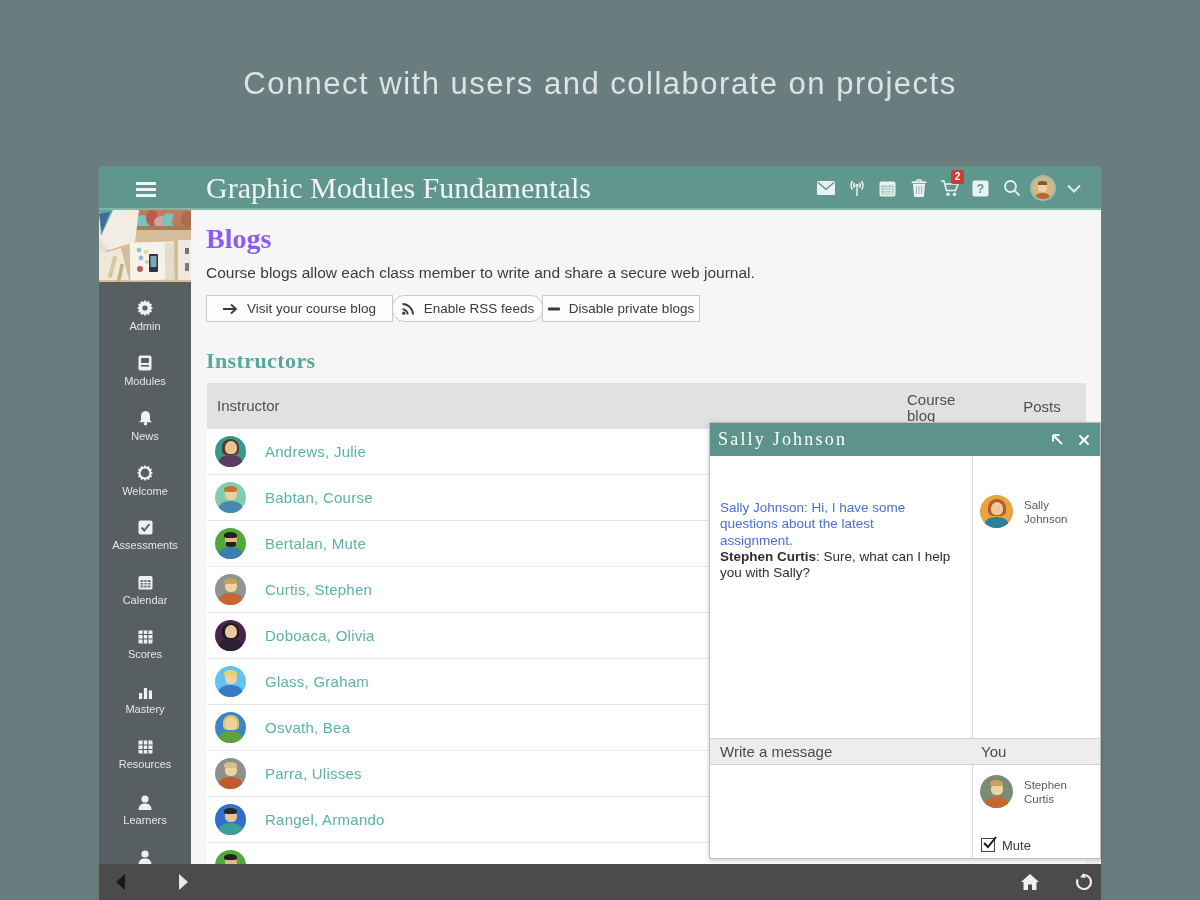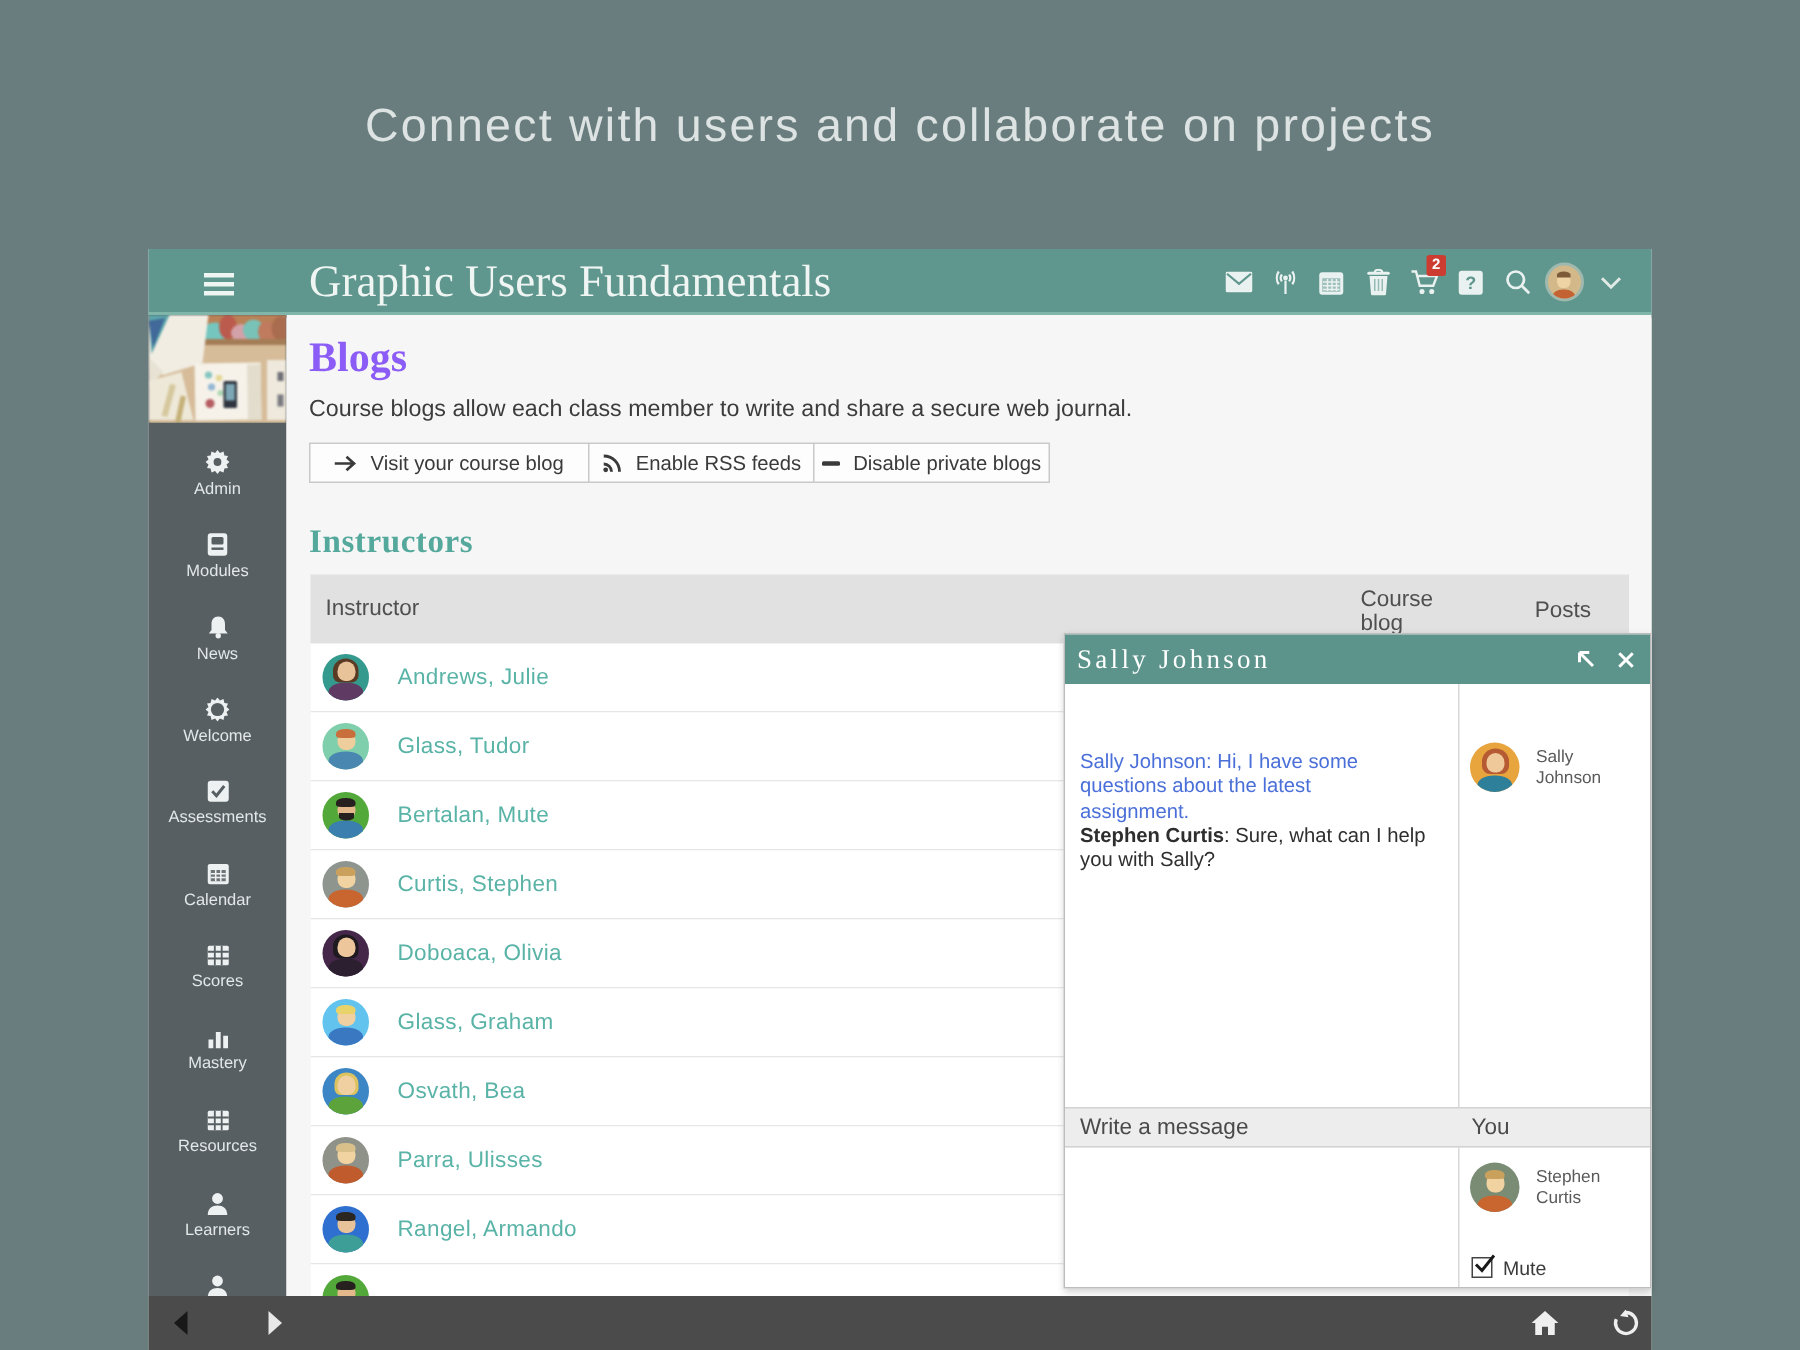--- a/index.html
+++ b/index.html
@@ -92,21 +92,21 @@
 </head>
 <body>
 <div class="headline">Connect with users and collaborate on projects</div>
 <div class="app">
   <div class="topbar">
     <div class="hamburger">
         <div></div>
         <div></div>
         <div></div>
       </div>
-    <div class="apptitle">Graphic Users Fundamentals</div>
+    <div class="apptitle">Graphic Modules Fundamentals</div>
     <div class="hicons">
       <div class="hicon">
           <svg width="18" height="14" viewBox="0 0 18 14">
             <rect x="0" y="0" width="18" height="14" rx="1.5" fill="#e9f2f0"></rect>
             <path d="M1 1.5 L9 8.2 L17 1.5" fill="none" stroke="#5f968d" stroke-width="1.5"></path>
           </svg>
         </div>
       <div class="hicon">
           <svg width="18" height="18" viewBox="0 0 18 18" fill="none" stroke="#e9f2f0" stroke-width="1.5">
             <path d="M9 8 V17"></path>
@@ -249,21 +249,21 @@
         </svg>
       </div>
   </div>
   <div class="content">
     <div class="blogs-h">Blogs</div>
     <div class="desc">Course blogs allow each class member to write and share a secure web journal.</div>
     <div class="btnrow">
       <div class="btn" style="width:187px;"><svg width="15" height="12" viewBox="0 0 15 12">
             <path d="M0 6 H12 M8 1.5 L13 6 L8 10.5" fill="none" stroke="#3a3a3a" stroke-width="1.8"></path>
           </svg>Visit your course blog</div>
-      <div class="btn" style="width:151px;margin-left:-1px;"><svg width="14" height="14" viewBox="0 0 14 14" fill="none" stroke="#3a3a3a" stroke-width="1.9">
+      <div class="btn" style="width:151px;margin-left:-1px;border-radius:12px;"><svg width="14" height="14" viewBox="0 0 14 14" fill="none" stroke="#3a3a3a" stroke-width="1.9">
             <path d="M1.5 7.3 A5.2 5.2 0 0 1 6.7 12.5"></path>
             <path d="M1.5 2 A10.5 10.5 0 0 1 12 12.5"></path>
             <circle cx="2.8" cy="11.2" r="1.6" fill="#3a3a3a" stroke="none"></circle>
           </svg>Enable RSS feeds</div>
       <div class="btn" style="width:158px;margin-left:-1px;"><svg width="12" height="4" viewBox="0 0 12 4">
             <rect width="12" height="3" y="0.5" rx="1" fill="#3a3a3a"></rect>
           </svg>Disable private blogs</div>
     </div>
     <div class="instructors-h">Instructors</div>
     <div class="thead">
@@ -279,21 +279,21 @@
             <div class="bd" style="background:#5f3a63;"></div>
           </div>
           <div class="nm">Andrews, Julie</div>
         </div>
       <div class="row">
           <div class="av" style="background:#7fcfac;">
             <div class="hd" style="background:#efce9e;"></div>
             <div class="hr" style="background:#c96f3b;"></div>
             <div class="bd" style="background:#4a87b0;"></div>
           </div>
-          <div class="nm">Glass, Tudor</div>
+          <div class="nm">Babtan, Course</div>
         </div>
       <div class="row">
           <div class="av" style="background:#52a839;">
             <div class="hd" style="background:#e3b98c;"></div>
             <div class="hr" style="background:#26211e;"></div>
             <div class="bd" style="background:#3a7fae;"></div>
             <div style="position:absolute;left:50%;top:14px;width:10px;height:4.5px;margin-left:-5px;border-radius:0 0 50% 50%;background:#26211e;"></div>
           </div>
           <div class="nm">Bertalan, Mute</div>
         </div>

